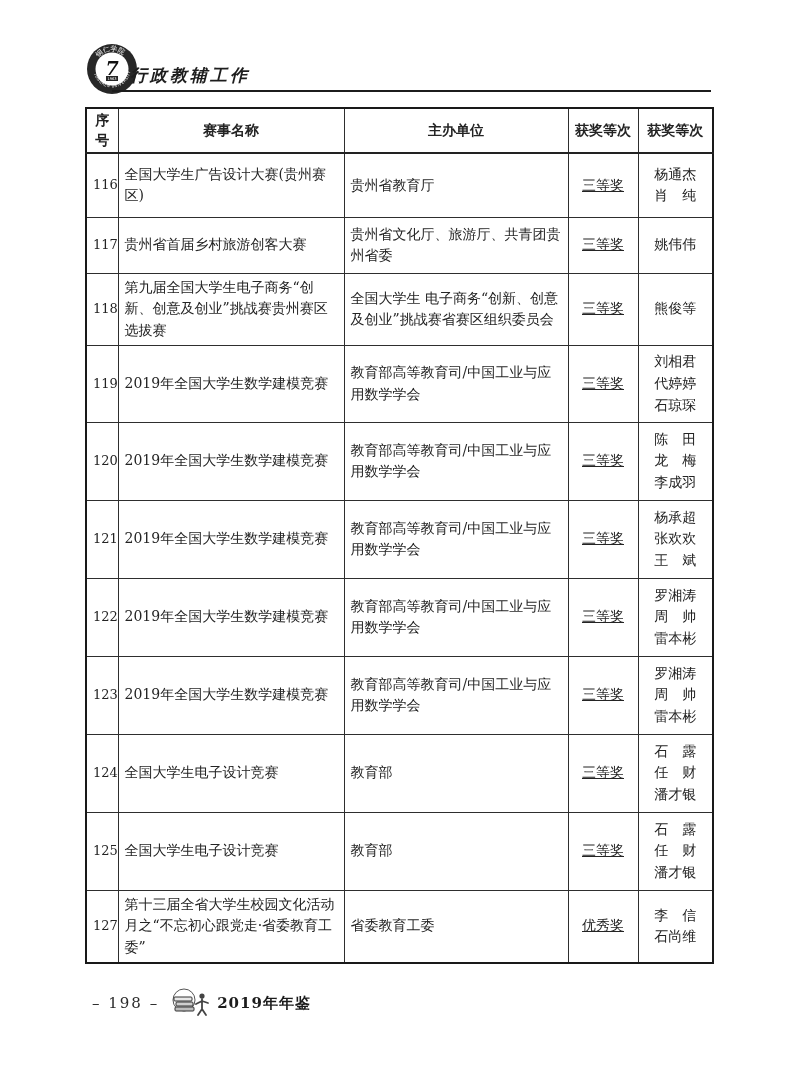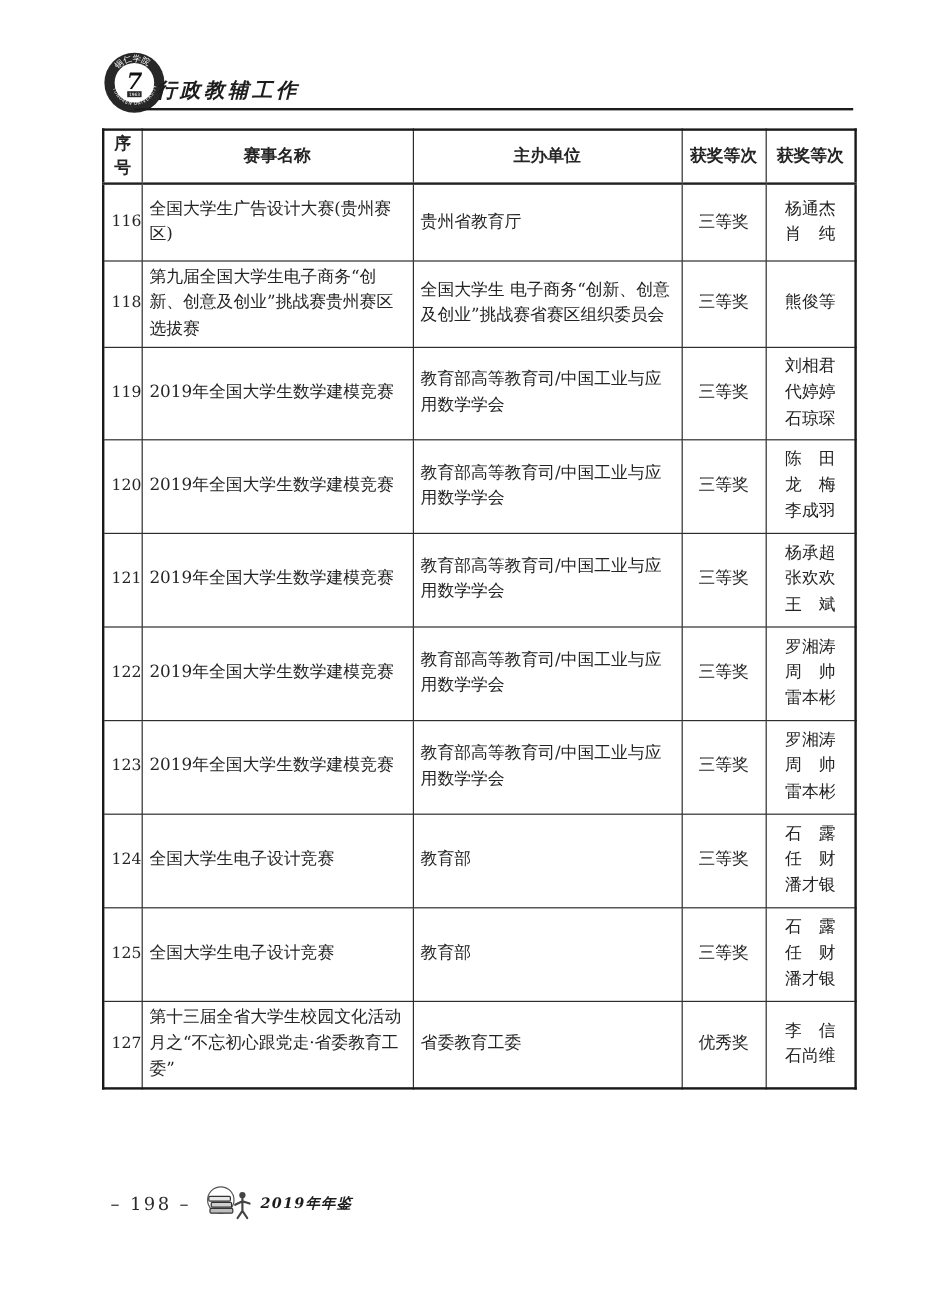--- a/index.html
+++ b/index.html
@@ -43,34 +43,34 @@
   .awards-table thead th{
     border-bottom:2px solid #222222;
     font-family:"DejaVu Sans","Liberation Sans",sans-serif;
     font-weight:600;font-size:14px;
     text-align:center;padding:2px 2px;
     line-height:1.4;
   }
   .awards-table thead tr{height:41px;margin-top:34px;}
   .cell-no{font-size:13px;padding:3px 1px;}
   .cell-name,.cell-org{text-align:left;padding:3px 7px;}
-  .cell-award{text-align:center;}
+  .cell-award{text-align:center;text-decoration:underline;}
   .cell-students{text-align:center;white-space:pre-line;line-height:1.65;padding:3px 2px;margin-left:24px;}
 
   
   .footer{
     position:absolute;left:92px;top:986px;height:34px;
     display:flex;align-items:center;
   }
   .page-number{
     font-size:15px;letter-spacing:2px;color:#2a2a2a;
   }
   .yearbook-logo{width:44px;height:32px;margin:0 4px 0 10px;}
   .yearbook-title{
-    font-size:12px;font-weight:bold;font-style:italic;
+    font-size:15px;font-weight:bold;
     letter-spacing:1px;color:#1c1c1c;
   }
 </style>
 </head>
 <body>
 
 <div class="page">
 
   <div class="seal">
     <svg viewBox="0 0 52 52" width="52" height="52">
@@ -113,20 +113,27 @@
     </thead>
     <tbody>
         <tr style="height: 64px;">
           <td class="cell-no">116</td>
           <td class="cell-name">全国大学生广告设计大赛(贵州赛区)</td>
           <td class="cell-org">贵州省教育厅</td>
           <td class="cell-award">三等奖</td>
           <td class="cell-students">杨通杰
 肖　纯</td>
         </tr>
+        <tr style="height: 56px;">
+          <td class="cell-no">117</td>
+          <td class="cell-name">贵州省首届乡村旅游创客大赛</td>
+          <td class="cell-org">贵州省文化厅、旅游厅、共青团贵州省委</td>
+          <td class="cell-award">三等奖</td>
+          <td class="cell-students">姚伟伟</td>
+        </tr>
         <tr style="height: 55px;">
           <td class="cell-no">118</td>
           <td class="cell-name">第九届全国大学生电子商务“创新、创意及创业”挑战赛贵州赛区选拔赛</td>
           <td class="cell-org">全国大学生 电子商务“创新、创意及创业”挑战赛省赛区组织委员会</td>
           <td class="cell-award">三等奖</td>
           <td class="cell-students">熊俊等</td>
         </tr>
         <tr style="height: 77px;">
           <td class="cell-no">119</td>
           <td class="cell-name">2019年全国大学生数学建模竞赛</td>

